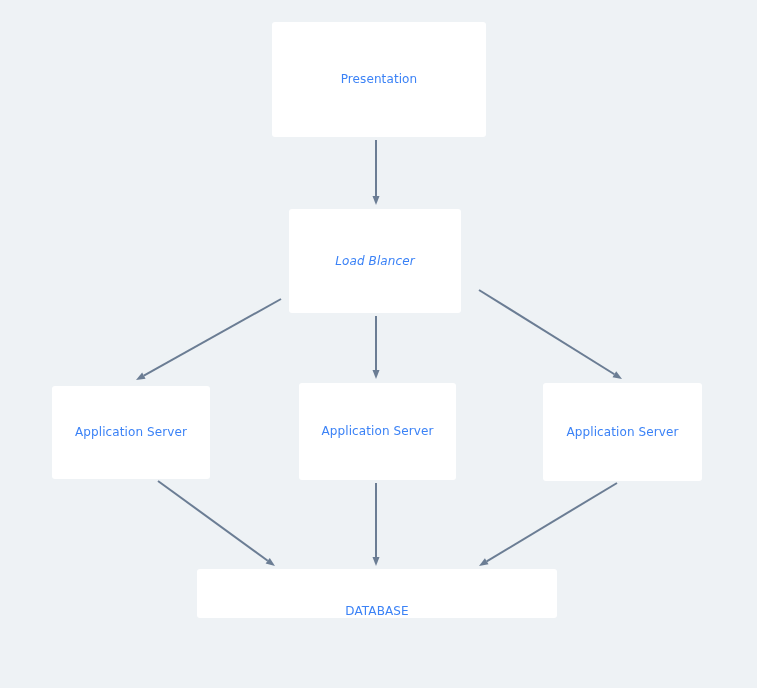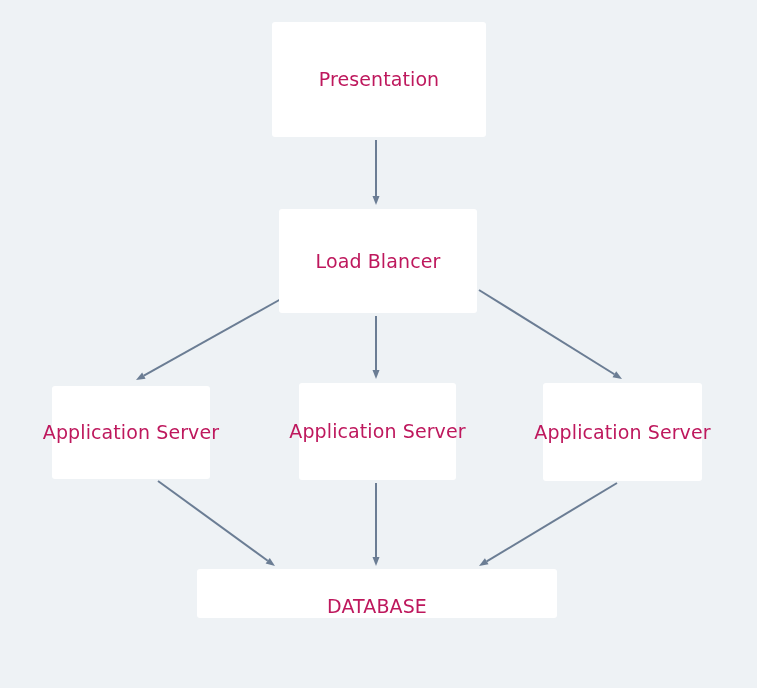--- a/index.html
+++ b/index.html
@@ -29,22 +29,22 @@
   .node {
     position: absolute;
     background: #ffffff;
     border-radius: 3px;
     display: flex;
     align-items: center;
     justify-content: center;
     box-sizing: border-box;
   }
   .node-label {
-    color: #be185d;
-    font-size: 19px;
+    color: #3b82f6;
+    font-size: 12px;
     line-height: 1.2;
     letter-spacing: 0.1px;
     white-space: nowrap;
   }
 </style>
 </head>
 <body style="background: rgb(238, 242, 245);">
 
 <div id="canvas">
 
@@ -76,21 +76,21 @@
       <g>
         <line x1="617" y1="483" x2="486.7125006886434" y2="561.361322049584" stroke="#6b7d94" stroke-width="2" stroke-linecap="butt"></line>
         <polygon points="479,566 484.9085703745927,558.3620162262227 488.51643100269405,564.3606278729453" fill="#6b7d94"></polygon>
       </g>
     </svg>
 
   <div class="node" style="left: 272px; top: 22px; width: 214px; height: 115px; background: rgb(255, 255, 255);">
     <span class="node-label">Presentation</span>
   </div>
 
-  <div class="node" style="left: 279px; top: 209px; width: 198px; height: 104px; background: rgb(255, 255, 255);">
+  <div class="node" style="left: 289px; top: 209px; width: 172px; height: 104px; background: rgb(255, 255, 255); font-style: italic;">
     <span class="node-label">Load Blancer</span>
   </div>
 
   <div class="node" style="left: 52px; top: 386px; width: 158px; height: 93px; background: rgb(255, 255, 255);">
     <span class="node-label">Application Server</span>
   </div>
 
   <div class="node" style="left: 299px; top: 383px; width: 157px; height: 97px; background: rgb(255, 255, 255);">
     <span class="node-label">Application Server</span>
   </div>

